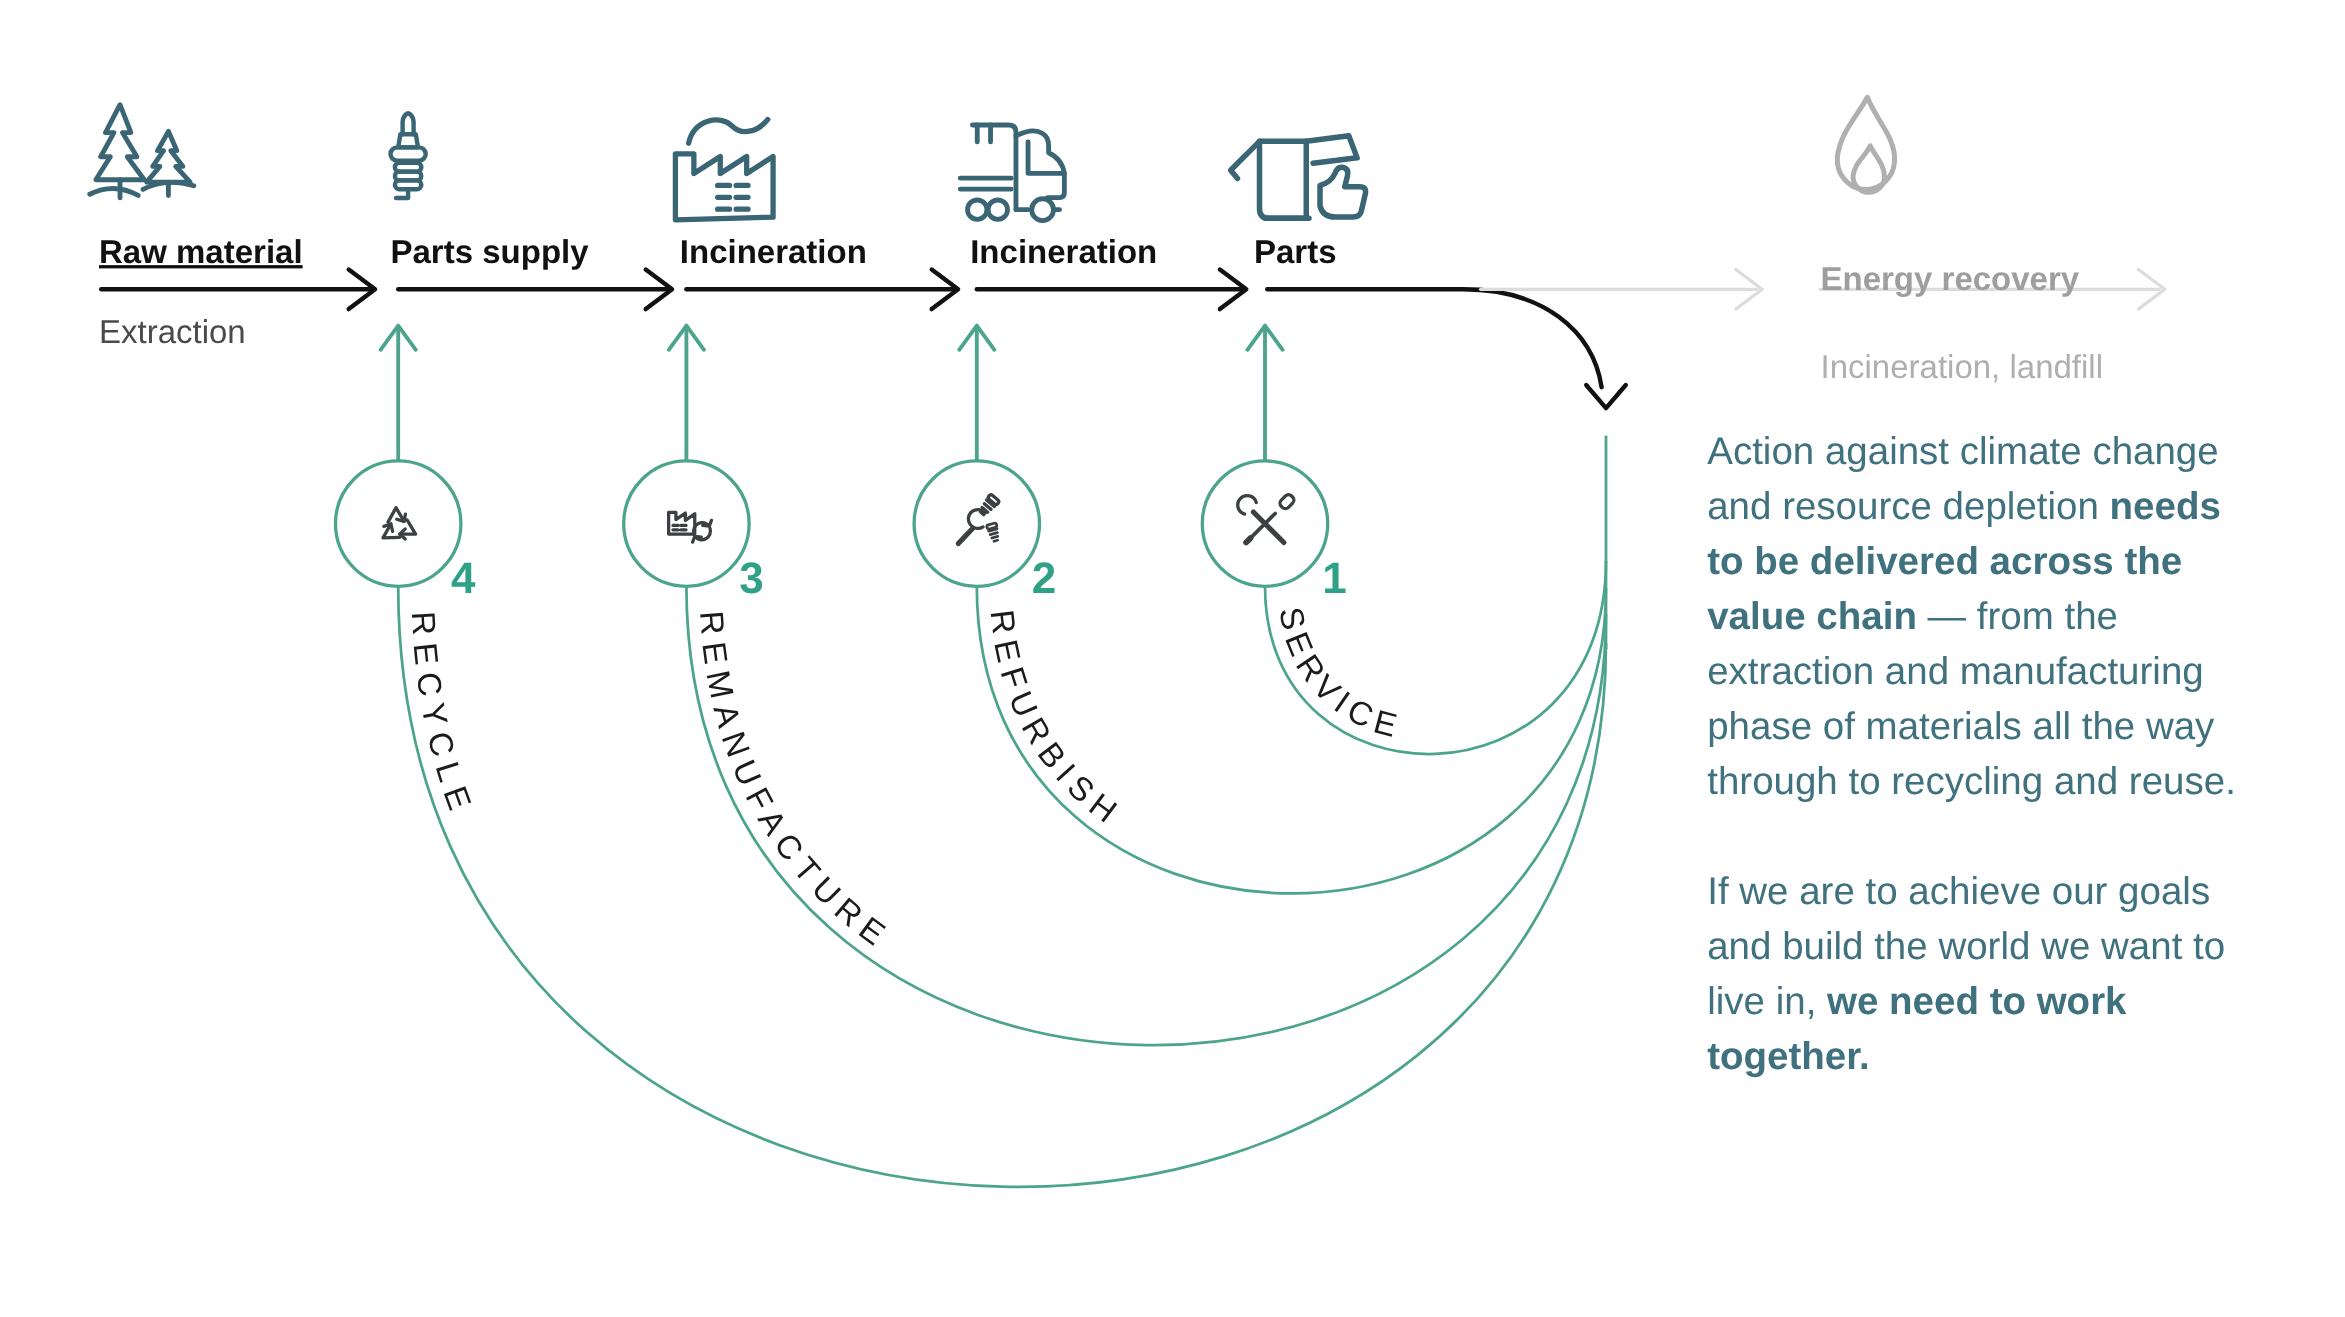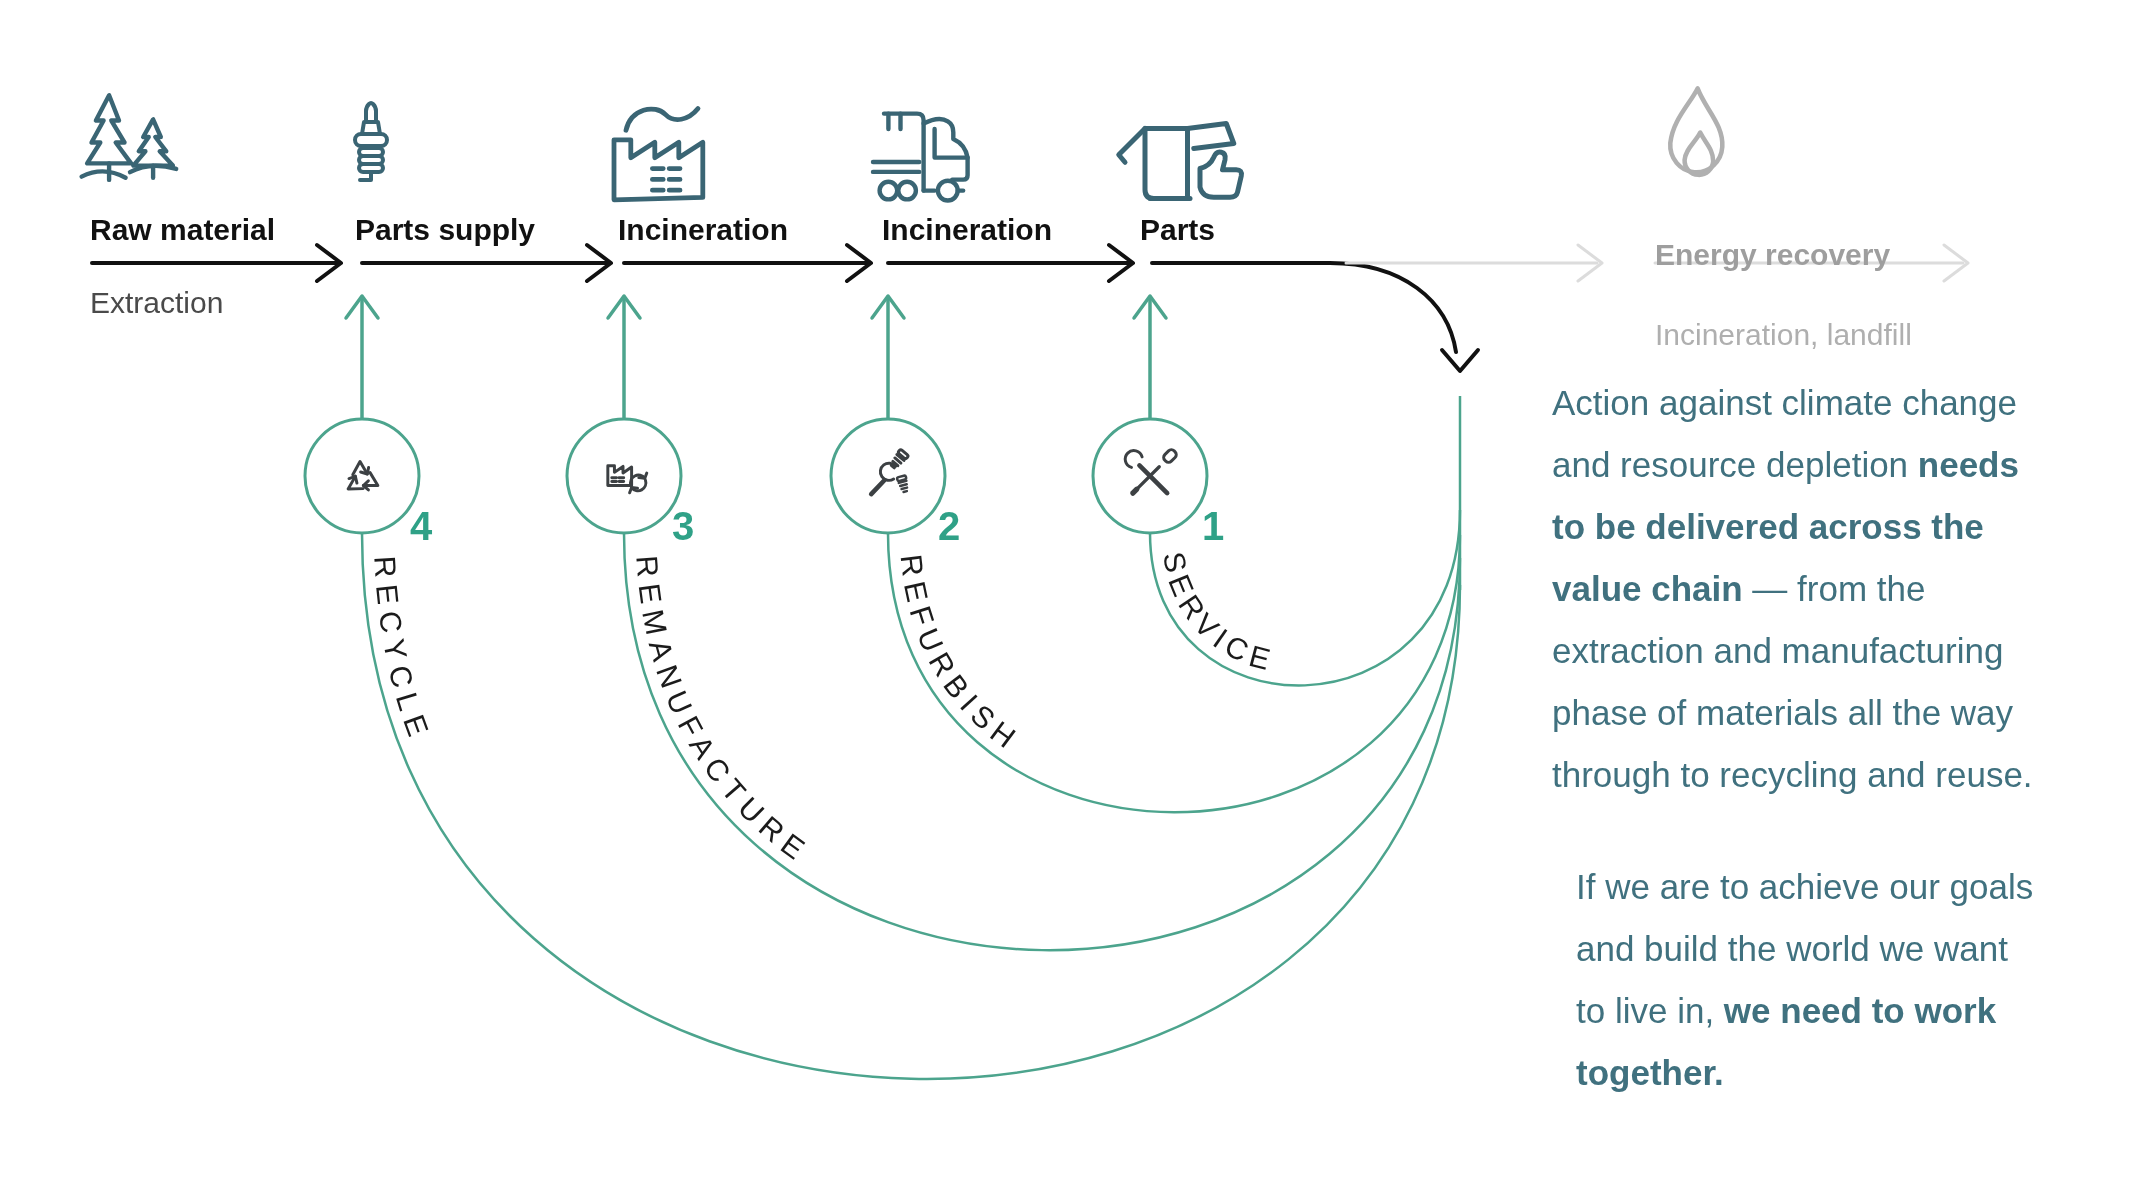--- a/index.html
+++ b/index.html
@@ -21,23 +21,23 @@
     width:2132px;height:1197px;position:relative;overflow:hidden;
     font-family:"Liberation Sans","DejaVu Sans",sans-serif;
   }
   .abs{position:absolute;}
   #art{position:absolute;left:0;top:0;}
   .stage-label{font-size:30px;font-weight:700;color:var(--flow-black);white-space:nowrap;}
   .stage-label.muted{color:var(--muted-label);margin-top:25px;}
   .stage-sub{font-size:30px;font-weight:400;color:var(--sub-gray);white-space:nowrap;}
   .stage-sub.muted{color:var(--muted-sub);margin-top:32px;}
   .loop-number{font-size:40px;font-weight:700;color:var(--number-green);}
-  .aside{left:1552px;top:372px;width:488px;font-size:35px;line-height:62px;color:var(--body-teal);}
+  .aside{left:1552px;top:386px;width:488px;font-size:35px;line-height:50px;color:var(--body-teal);}
   .aside p{margin:0;}
-  .aside p + p{margin-top:50px;margin-left:24px;}
+  .aside p + p{margin-top:50px;}
   .aside b{font-weight:700;}
 
   
   .ln-black{stroke:var(--flow-black);stroke-width:4;fill:none;stroke-linecap:round;stroke-linejoin:round;}
   .ln-gray{stroke:var(--muted-arrow);stroke-width:3;fill:none;stroke-linecap:round;stroke-linejoin:round;}
   .ln-green{stroke:var(--green);stroke-width:3.5;fill:none;stroke-linecap:round;stroke-linejoin:round;}
   .curve{stroke:var(--green);stroke-width:2.5;fill:none;}
   .loop-circle{stroke:var(--green);stroke-width:3;fill:#ffffff;}
   .icon-teal{stroke:var(--icon-teal);stroke-width:4;fill:none;stroke-linecap:round;stroke-linejoin:round;}
   .icon-dark{stroke:var(--circle-icon-gray);stroke-width:4.5;fill:none;stroke-linecap:round;stroke-linejoin:round;}
@@ -213,21 +213,21 @@
     <textPath href="#loop-path-2" startOffset="24"><tspan dy="-12">REFURBISH</tspan></textPath>
   </text>
   <text class="curve-label">
     <textPath href="#loop-path-3" startOffset="24"><tspan dy="-12">REMANUFACTURE</tspan></textPath>
   </text>
   <text class="curve-label">
     <textPath href="#loop-path-4" startOffset="24"><tspan dy="-12">RECYCLE</tspan></textPath>
   </text>
 </svg>
 
-<div class="abs stage-label" style="left:90px;top:213px;">Raw material</div>
+<div class="abs stage-label" style="left:90px;top:213px;text-decoration:underline;">Raw material</div>
 <div class="abs stage-label" style="left:355px;top:213px;">Parts supply</div>
 <div class="abs stage-label" style="left:618px;top:213px;">Incineration</div>
 <div class="abs stage-label" style="left:882px;top:213px;">Incineration</div>
 <div class="abs stage-label" style="left:1140px;top:213px;">Parts</div>
 <div class="abs stage-label muted" style="left:1655px;top:213px;">Energy recovery</div>
 
 <div class="abs stage-sub" style="left:90px;top:286px;text-align:center;">Extraction</div>
 <div class="abs stage-sub muted" style="left:1655px;top:286px;">Incineration, landfill</div>
 
 <div class="abs loop-number" style="left:410px;top:504px;">4</div>

